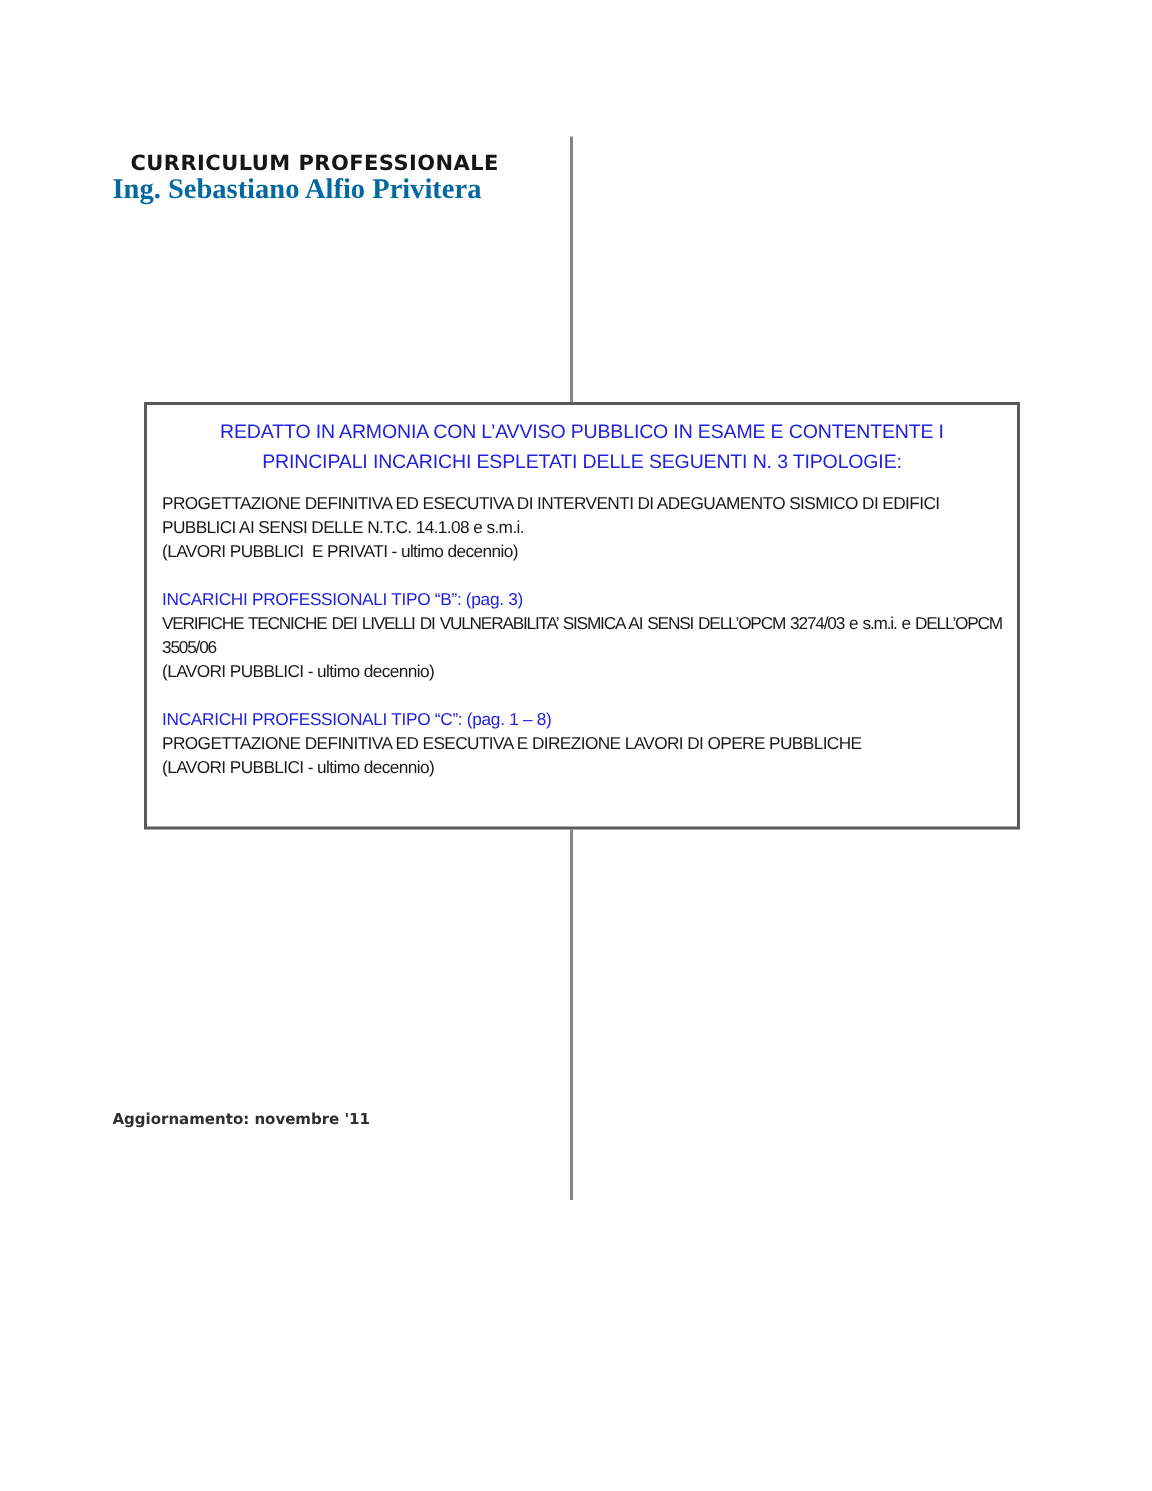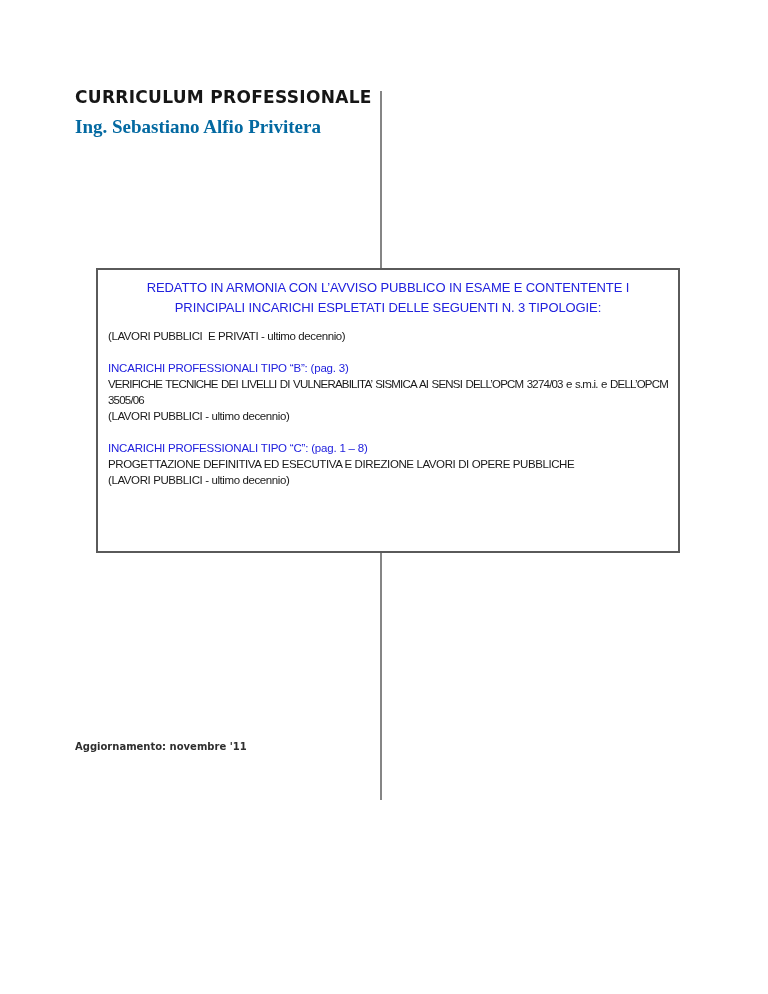--- a/index.html
+++ b/index.html
@@ -10,23 +10,23 @@
   }
   html,body{margin:0;padding:0;background:#ffffff;}
   .page{
     position:relative;
     width:768px;height:994px;
     background:#ffffff;
     overflow:hidden;
     font-family:"Liberation Sans",sans-serif;
   }
   .doc-title{
-    position:absolute;left:75px;top:87px;margin:0;
+    position:absolute;left:75px;top:87px;margin:12px;
     font-family:"DejaVu Sans",sans-serif;
-    font-size:17px;font-weight:bold;line-height:20px;
+    font-size:14px;font-weight:bold;line-height:20px;
     letter-spacing:0.3px;color:#161616;
   }
   .doc-author{
     position:absolute;left:75px;top:118px;
     font-family:Liberation Serif, serif;
     font-size:19px;font-weight:bold;line-height:18px;
     color:#0369a1;
   }
   .vline{
     position:absolute;left:380px;top:91px;
@@ -83,20 +83,21 @@
   <div class="vline"></div>
 
   <div class="box">
 
     <div class="box-header">
       <div>REDATTO IN ARMONIA CON L’AVVISO PUBBLICO IN ESAME E CONTENTENTE I</div>
       <div>PRINCIPALI INCARICHI ESPLETATI DELLE SEGUENTI N. 3 TIPOLOGIE:</div>
     </div>
 
     <div class="section first">
+      <p class="sec-body">PROGETTAZIONE DEFINITIVA ED ESECUTIVA DI INTERVENTI DI ADEGUAMENTO SISMICO DI EDIFICI PUBBLICI AI SENSI DELLE N.T.C. 14.1.08 e s.m.i.</p>
       <p class="sec-note">(LAVORI PUBBLICI  E PRIVATI - ultimo decennio)</p>
     </div>
 
     <div class="section">
       <div class="sec-title">INCARICHI PROFESSIONALI TIPO “B”: (pag. 3)</div>
       <p class="sec-body justify">VERIFICHE TECNICHE DEI LIVELLI DI VULNERABILITA’ SISMICA AI SENSI DELL’OPCM 3274/03 e s.m.i. e DELL’OPCM 3505/06</p>
       <p class="sec-note">(LAVORI PUBBLICI - ultimo decennio)</p>
     </div>
 
     <div class="section">

